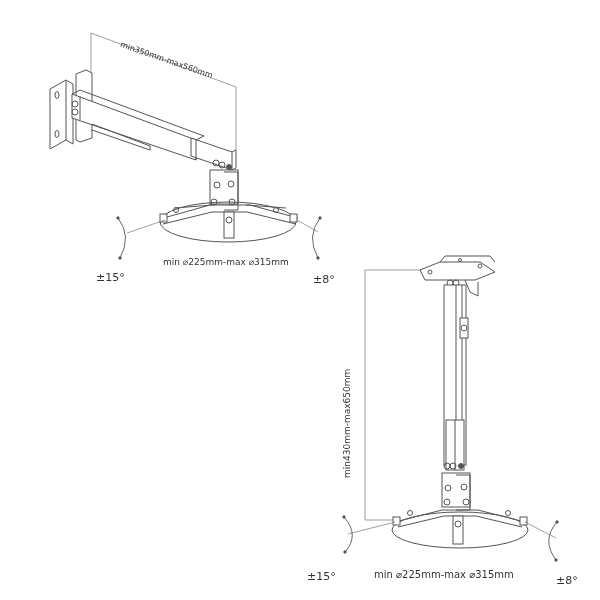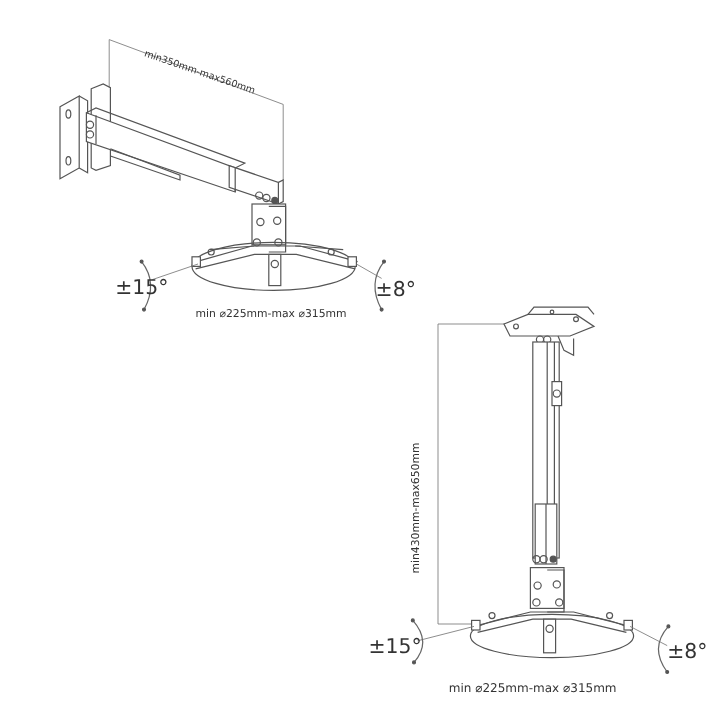--- a/index.html
+++ b/index.html
@@ -1,19 +1,19 @@
 <!DOCTYPE html>
 <html><head>
 <meta charset="utf-8">
 <style>
   html,body{margin:0;padding:0;background:#ffffff;}
   body{width:600px;height:600px;position:relative;overflow:hidden;font-family:"DejaVu Sans",sans-serif;color:#333;}
   svg{position:absolute;left:0;top:0;}
   .lbl{position:absolute;font-size:9px;color:#333;white-space:nowrap;}
-  .lbl-big{font-size:17px;}
+  .lbl-big{font-size:11px;margin-top:41px;}
 </style>
 </head>
 <body>
 
 <svg width="600" height="600" viewBox="0 0 600 600">
   <g fill="none" stroke="#555" stroke-width="1">
 
     <g>
 
       <line x1="91" y1="33" x2="91" y2="90" stroke="#777" stroke-width="0.7"></line>

